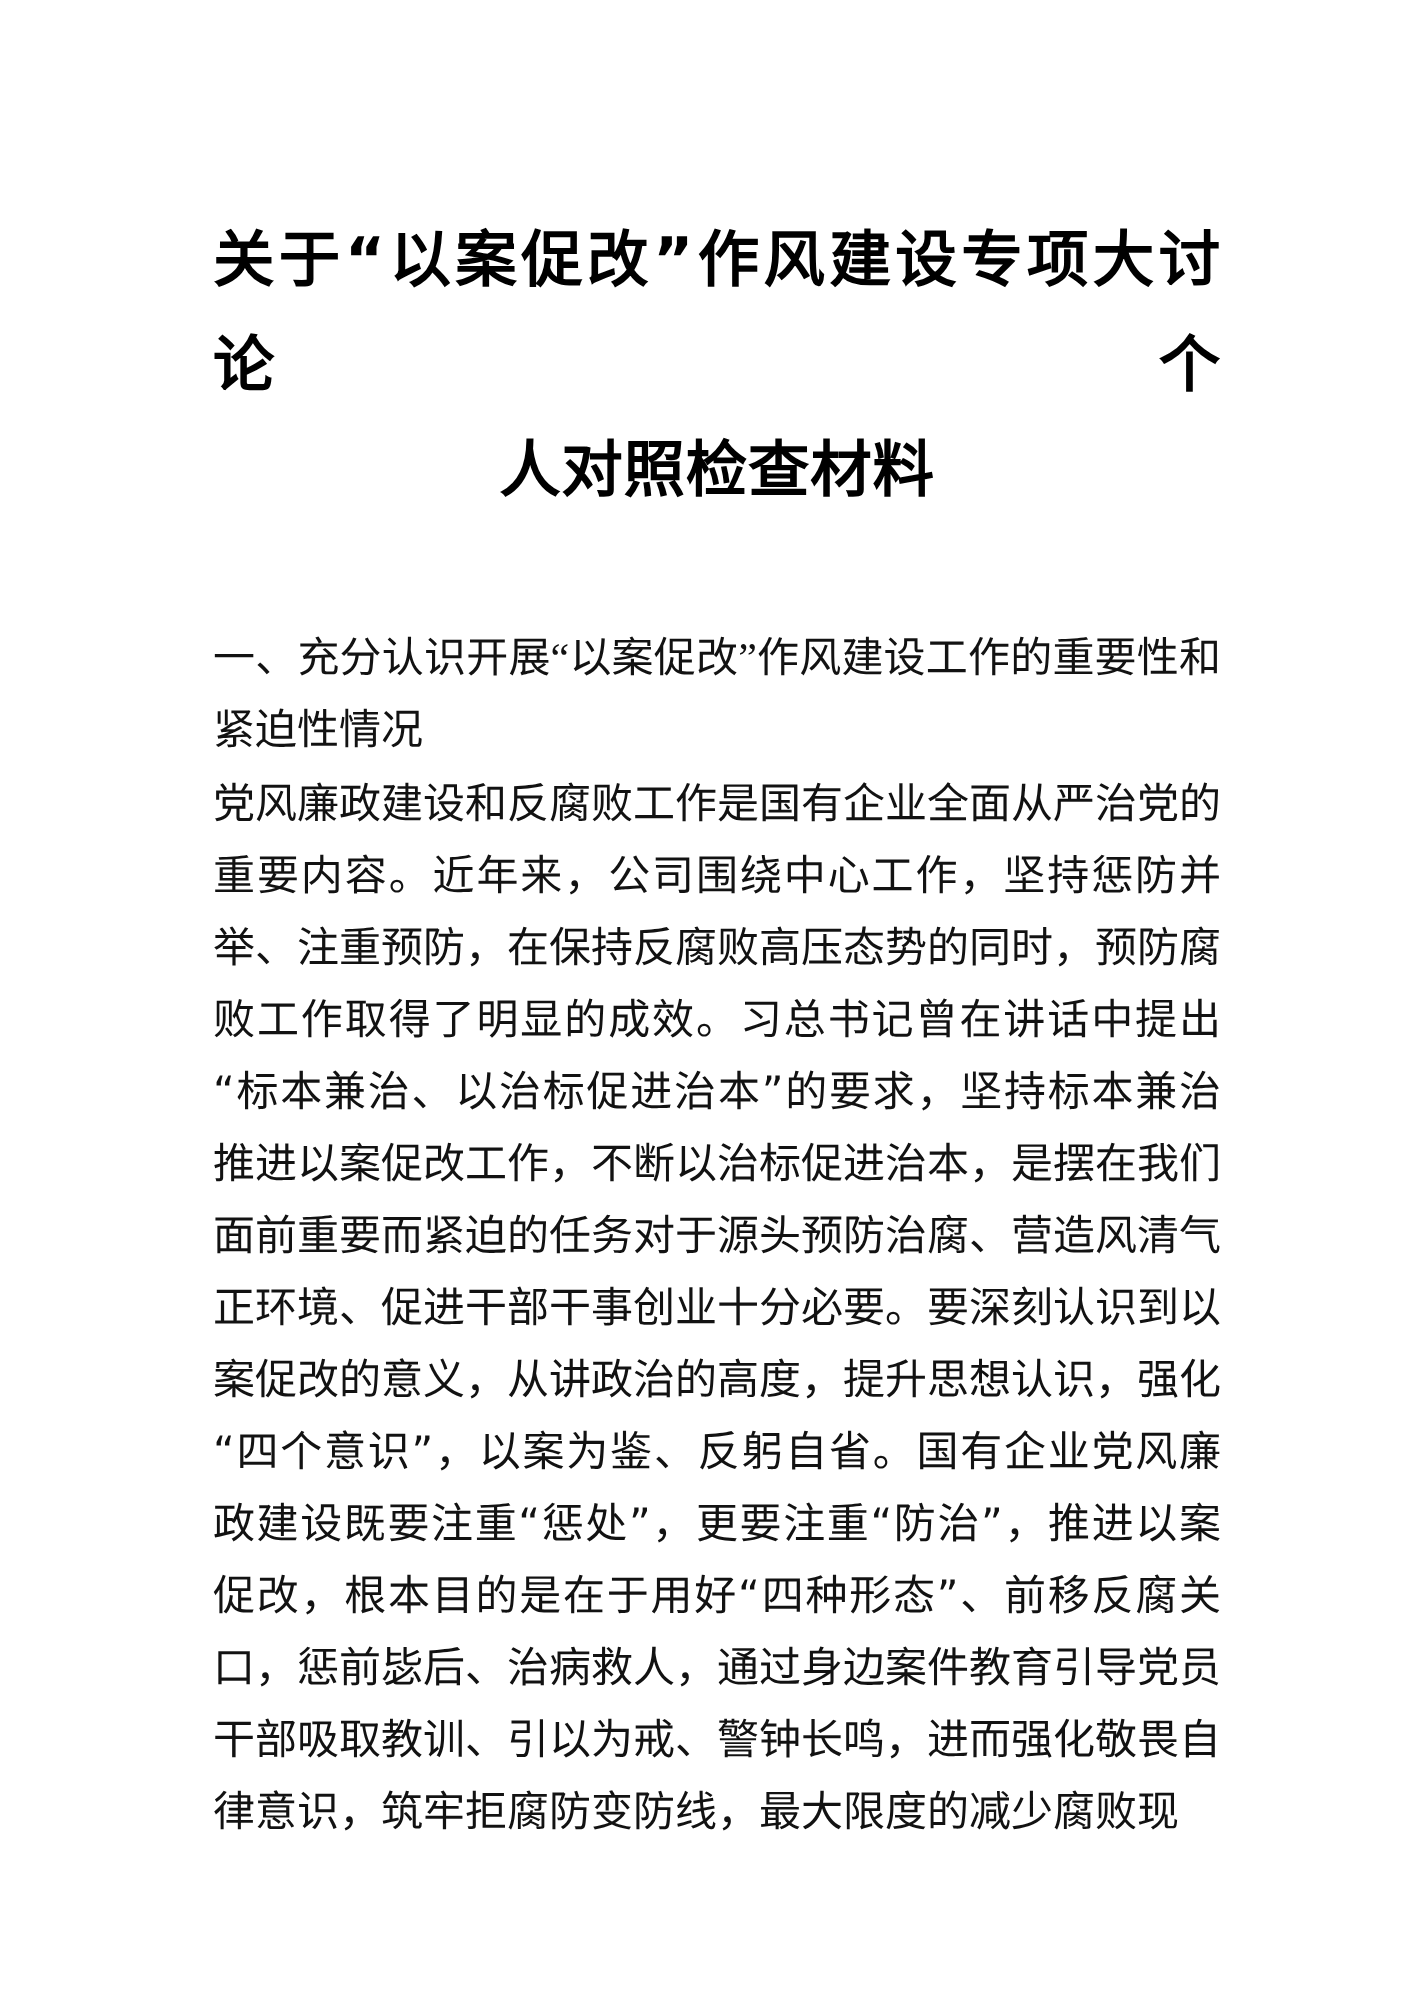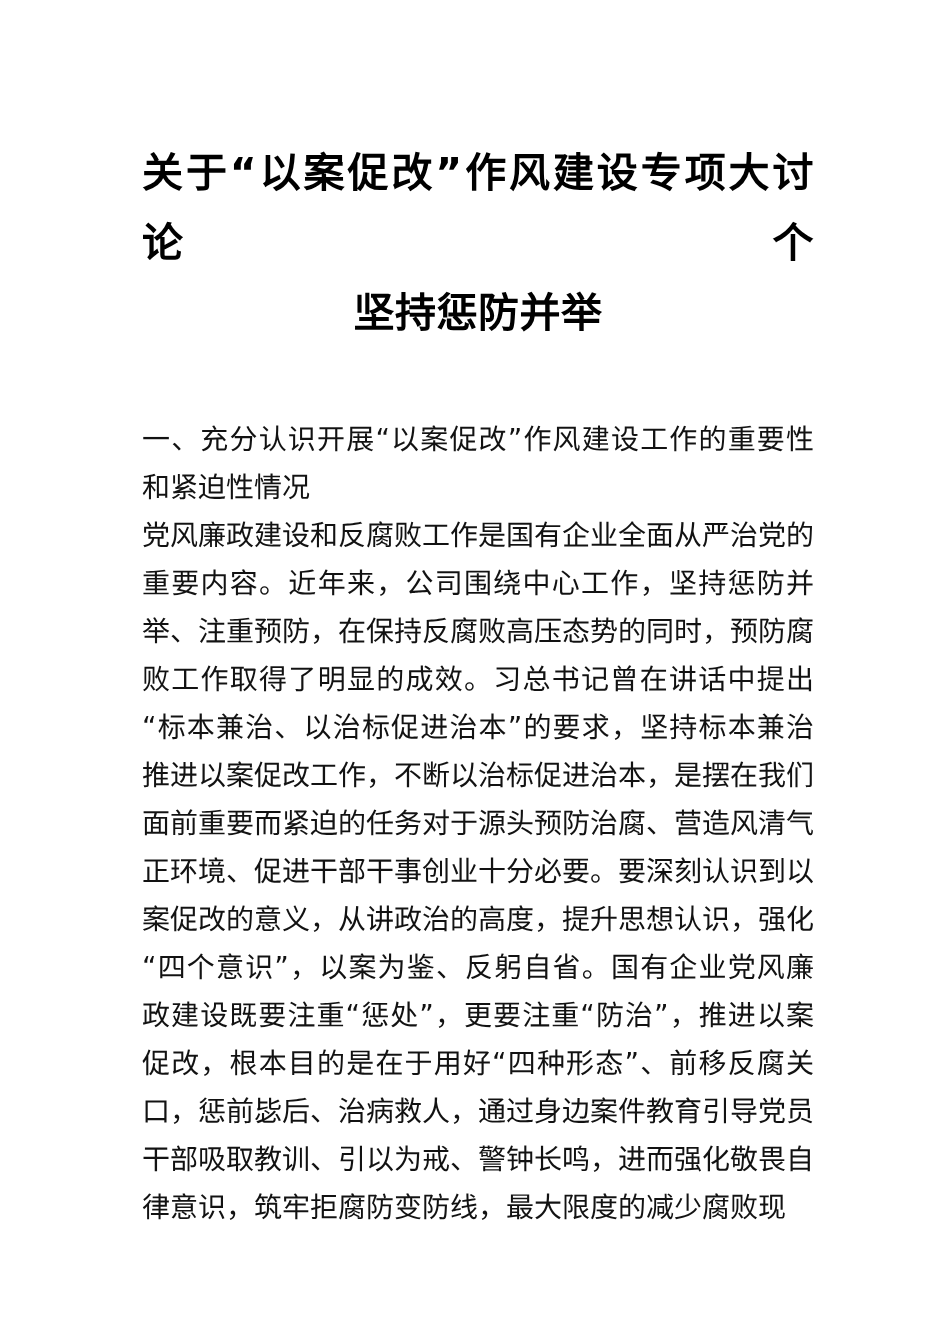--- a/index.html
+++ b/index.html
@@ -72,31 +72,32 @@
     word-break: break-all;
     letter-spacing: 0px;
   }
 
   .para + .para {
     margin-top: 0px;
   }
 
   .section-heading {
     font-weight: 400;
+    font-family: Liberation Serif, serif;
   }
 </style>
 </head>
 <body>
 
 <div id="page">
   <div id="content">
 
     <h1 class="doc-title">
       <span class="title-line title-line-1">关于“以案促改”作风建设专项大讨论个</span>
-      <span class="title-line title-line-2">坚持惩防并举</span>
+      <span class="title-line title-line-2">人对照检查材料</span>
     </h1>
 
     <div class="body-block">
 
       <p class="para section-heading">一、充分认识开展“以案促改”作风建设工作的重要性和紧迫性情况</p>
 
       <p class="para">党风廉政建设和反腐败工作是国有企业全面从严治党的重要内容。近年来，公司围绕中心工作，坚持惩防并举、注重预防，在保持反腐败高压态势的同时，预防腐败工作取得了明显的成效。习总书记曾在讲话中提出“标本兼治、以治标促进治本”的要求，坚持标本兼治推进以案促改工作，不断以治标促进治本，是摆在我们面前重要而紧迫的任务对于源头预防治腐、营造风清气正环境、促进干部干事创业十分必要。要深刻认识到以案促改的意义，从讲政治的高度，提升思想认识，强化“四个意识”，以案为鉴、反躬自省。国有企业党风廉政建设既要注重“惩处”，更要注重“防治”，推进以案促改，根本目的是在于用好“四种形态”、前移反腐关口，惩前毖后、治病救人，通过身边案件教育引导党员干部吸取教训、引以为戒、警钟长鸣，进而强化敬畏自律意识，筑牢拒腐防变防线，最大限度的减少腐败现</p>
 
     </div>
 

